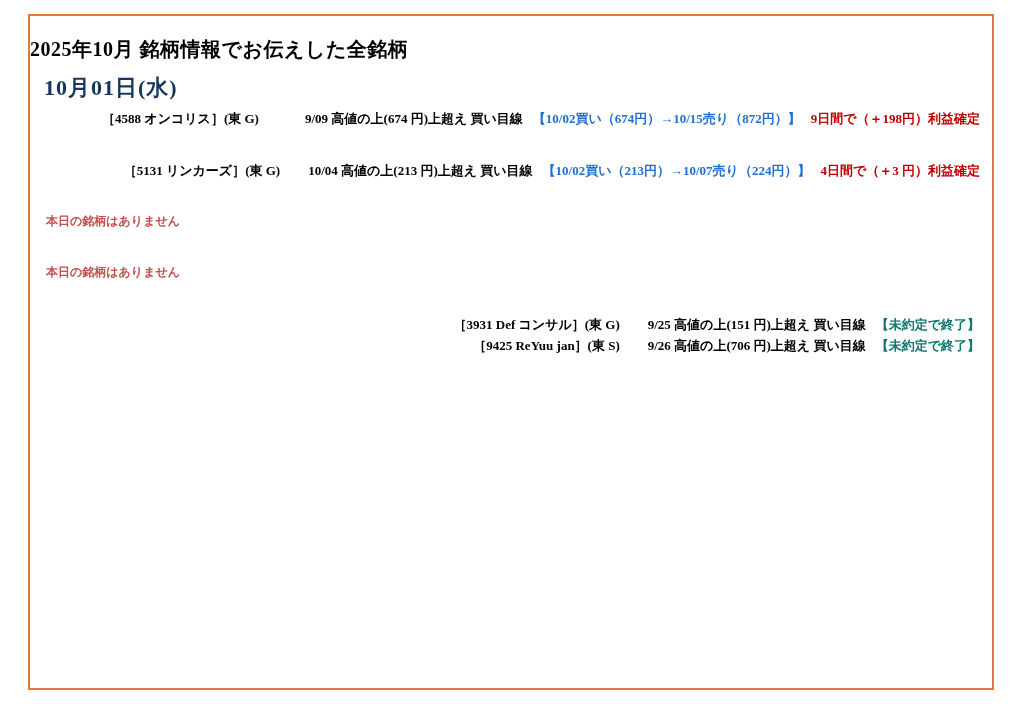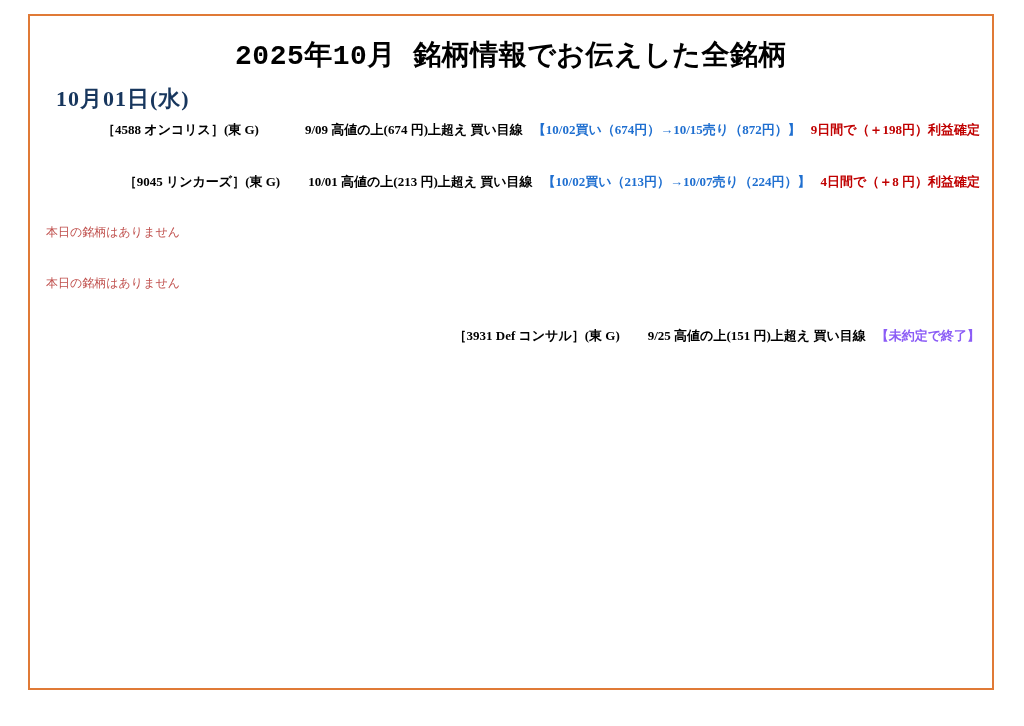--- a/index.html
+++ b/index.html
@@ -18,39 +18,38 @@
     position: absolute;
     left: 28px;
     top: 14px;
     width: 966px;
     height: 676px;
     border: 2px solid #e07a36;
     box-sizing: border-box;
     background: #ffffff;
   }
   .doc-title {
-    text-align: center;
-    font-size: 28px;
+    font-size: 20px;
     font-weight: bold;
     letter-spacing: 0.5px;
     margin-top: 20px;
     margin-bottom: 8px;
-    font-family: Liberation Mono, monospace;
+    font-family: Liberation Serif, serif;
   }
   .content {
     padding: 0 12px 0 10px;
   }
   .day-block {
     margin-bottom: 2px;
   }
   .day-header {
     font-size: 22px;
     font-weight: bold;
     color: #17365d;
-    margin: 10px 0 6px 16px;
+    margin: 10px 0 6px 4px;
     letter-spacing: 1px;
     font-family: "Liberation Serif", serif;
   }
   .entry-line {
     font-size: 13px;
     line-height: 1.55;
     margin: 0 0 1px 6px;
     white-space: nowrap;
     font-family: "Liberation Serif", serif;
     text-align: right;
@@ -66,27 +65,27 @@
   .sp-l { display: inline-block; width: 46px; }
   .tag-blue {
     color: #1f6fd0;
     font-weight: bold;
   }
   .tag-red {
     color: #c00000;
     font-weight: bold;
   }
   .tag-green {
-    color: #8b5cf6;
+    color: #0f766e;
     font-weight: bold;
   }
   .none-note {
     font-size: 12px;
     color: #c0504d;
-    font-weight: normal;
+    font-weight: bold;
     margin: 0 0 4px 6px;
     font-family: "Liberation Serif", serif;
   }
   .spacer-day { height: 30px; }
 </style>
 </head>
 <body>
 
 <div class="page">
 
@@ -98,21 +97,21 @@
       <div class="day-header">10月01日(水)</div>
       <div class="entry-line">
         <span class="entry-code">［4588  オンコリス］(東 G)</span><span class="sp-l"></span><span class="entry-desc">9/09 高値の上(674 円)上超え  買い目線</span><span class="sp-s"></span><span class="tag-blue">【10/02買い（674円）→10/15売り（872円）】</span><span class="sp-s"></span><span class="tag-red">9日間で（＋198円）利益確定</span>
       </div>
     </div>
 
     <div class="spacer-day"></div>
 
     <div class="day-block">
       <div class="entry-line">
-        <span class="entry-code">［9045  リンカーズ］(東 G)</span><span class="sp-m"></span><span class="entry-desc">10/01 高値の上(213 円)上超え  買い目線</span><span class="sp-s"></span><span class="tag-blue">【10/02買い（213円）→10/07売り（224円）】</span><span class="sp-s"></span><span class="tag-red">4日間で（＋8 円）利益確定</span>
+        <span class="entry-code">［5131  リンカーズ］(東 G)</span><span class="sp-m"></span><span class="entry-desc">10/04 高値の上(213 円)上超え  買い目線</span><span class="sp-s"></span><span class="tag-blue">【10/02買い（213円）→10/07売り（224円）】</span><span class="sp-s"></span><span class="tag-red">4日間で（＋3 円）利益確定</span>
       </div>
     </div>
 
     <div class="spacer-day"></div>
 
     <div class="day-block">
       <div class="none-note">本日の銘柄はありません</div>
     </div>
 
     <div class="spacer-day"></div>
@@ -120,16 +119,19 @@
     <div class="day-block">
       <div class="none-note">本日の銘柄はありません</div>
     </div>
 
     <div class="spacer-day"></div>
 
     <div class="day-block">
       <div class="entry-line">
         <span class="entry-code">［3931 Def コンサル］(東 G)</span><span class="sp-m"></span><span class="entry-desc">9/25 高値の上(151 円)上超え  買い目線</span><span class="sp-s"></span><span class="tag-green">【未約定で終了】</span>
       </div>
+      <div class="entry-line">
+        <span class="entry-code">［9425 ReYuu jan］(東 S)</span><span class="sp-m"></span><span class="entry-desc">9/26 高値の上(706 円)上超え  買い目線</span><span class="sp-s"></span><span class="tag-green">【未約定で終了】</span>
+      </div>
     </div>
 
   </div>
 </div>
 
 </body></html>

